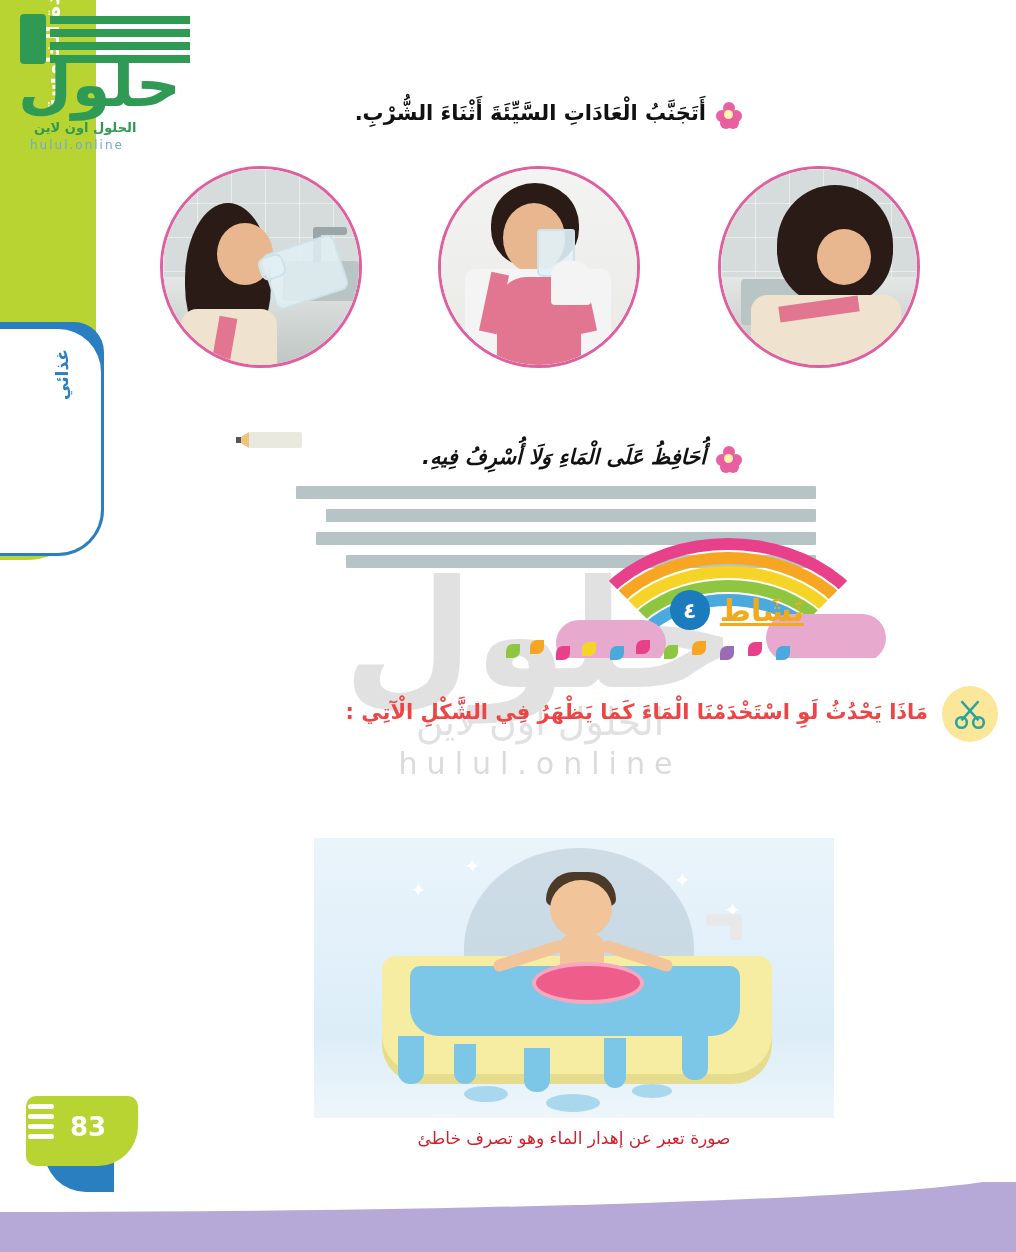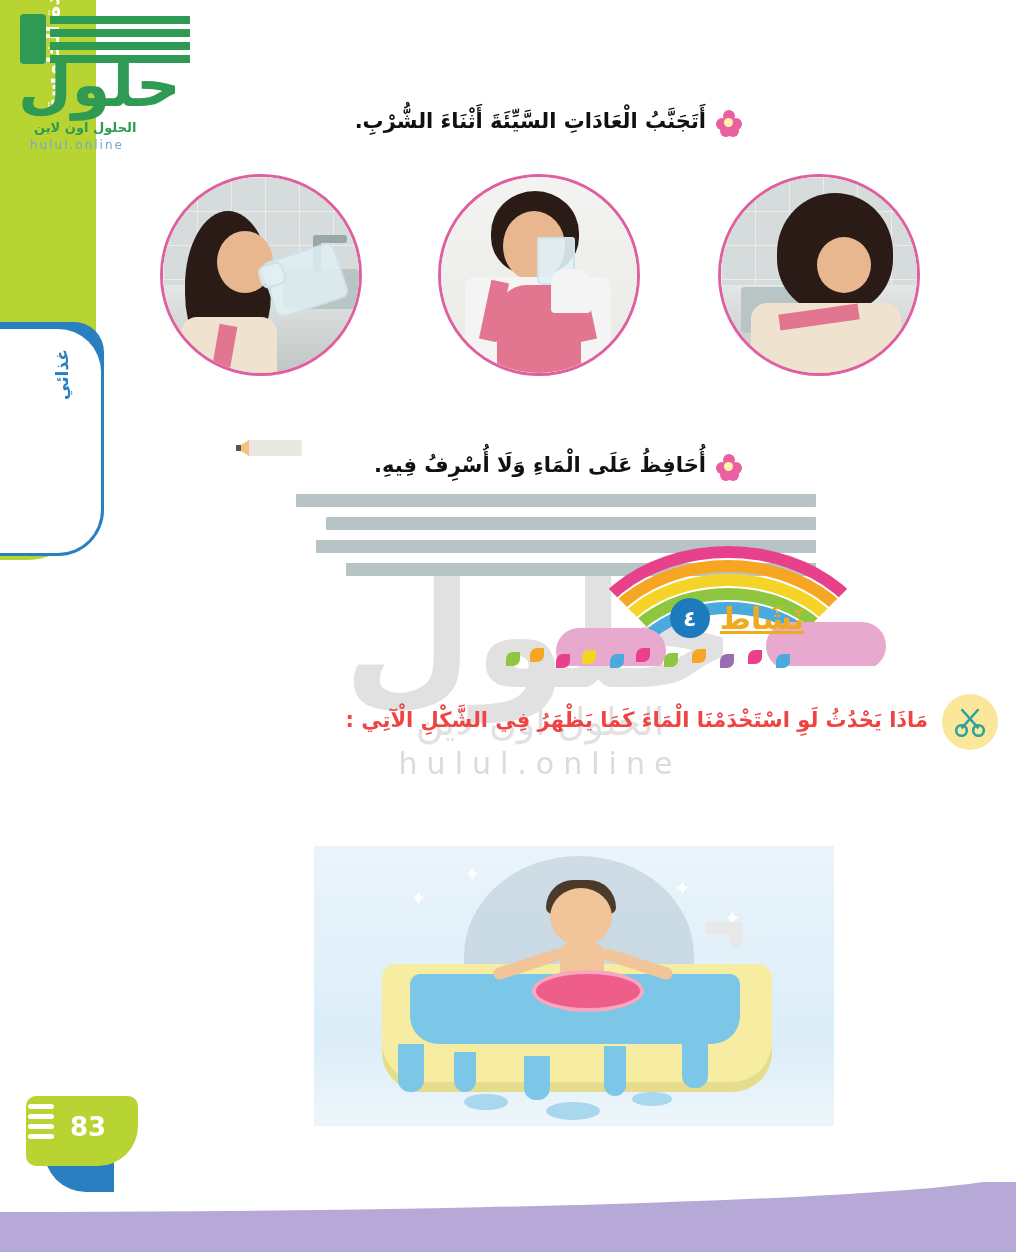--- a/index.html
+++ b/index.html
@@ -70,21 +70,21 @@
   .watermark{
     position:absolute;left:190px;top:560px;width:700px;height:320px;
     pointer-events:none;user-select:none;
     color:#d8d8d8;opacity:.75;text-align:center;
   }
   .wm-main{font-size:150px;font-weight:bold;direction:rtl;line-height:1;}
   .wm-sub{font-size:38px;direction:rtl;margin-top:-10px;}
   .wm-lat{font-size:30px;letter-spacing:9px;margin-top:2px;color:#cfcfcf;}
 
   
-  .content{position:absolute;left:118px;top:16px;width:898px;height:904px;}
+  .content{position:absolute;left:118px;top:8px;width:898px;height:904px;}
 
   .bullet-row{display:flex;align-items:flex-start;justify-content:flex-start;direction:rtl;}
   .flower{
     width:26px;height:26px;flex:0 0 26px;margin-top:6px;margin-left:10px;position:relative;
   }
   .flower span{
     position:absolute;width:12px;height:12px;border-radius:50%;background:#ea5fa0;
   }
   .flower .p1{left:7px;top:0}
   .flower .p2{left:0;top:8px}
@@ -92,21 +92,21 @@
   .flower .p4{left:4px;top:15px}
   .flower .p5{left:11px;top:15px}
   .flower .c{left:8px;top:8px;width:9px;height:9px;background:#fff3b0}
 
   .line-ar{
     font-size:21px;color:#111;direction:rtl;font-weight:bold;
     line-height:1.7;
   }
 
   .row1{position:absolute;right:274px;top:88px;width:470px;}
-  .row2{position:absolute;right:274px;top:432px;width:470px;}
+  .row2{position:absolute;right:274px;top:432px;width:470px;font-style:italic;}
 
   
   .photos{position:absolute;left:0;top:150px;width:880px;height:230px;}
   .photo{
     position:absolute;width:196px;height:196px;border-radius:50%;
     border:3px solid #e05fa0;overflow:hidden;
   }
   .photo .inner{position:absolute;inset:0;}
   .p-a{left:42px;top:8px;}
   .p-b{left:320px;top:8px;}
@@ -385,20 +385,21 @@
       <div class="arm" style="left:286px;top:112px;width:74px;transform:rotate(18deg);"></div>
       <div class="boy-hair"></div>
       <div class="boy-head"></div>
       <div class="boy-body"></div>
       <div class="ring"></div>
       <div class="puddle" style="left:150px;top:248px;width:44px;height:16px;"></div>
       <div class="puddle" style="left:232px;top:256px;width:54px;height:18px;"></div>
       <div class="puddle" style="left:318px;top:246px;width:40px;height:14px;"></div>
     </div>
 
+    <div class="caption">صورة تعبر عن إهدار الماء وهو تصرف خاطئ</div>
 
   </div>
 
   <div class="footer-bar"></div>
   <div class="footer-wave"></div>
   <div class="blue-swoosh"></div>
   <div class="page-num-shape"></div>
   <div class="green-leaf">
       <i></i>
       <i></i>

